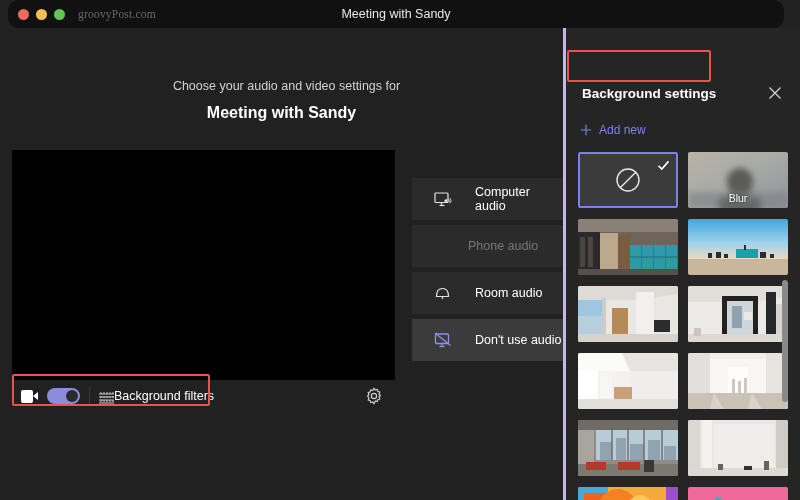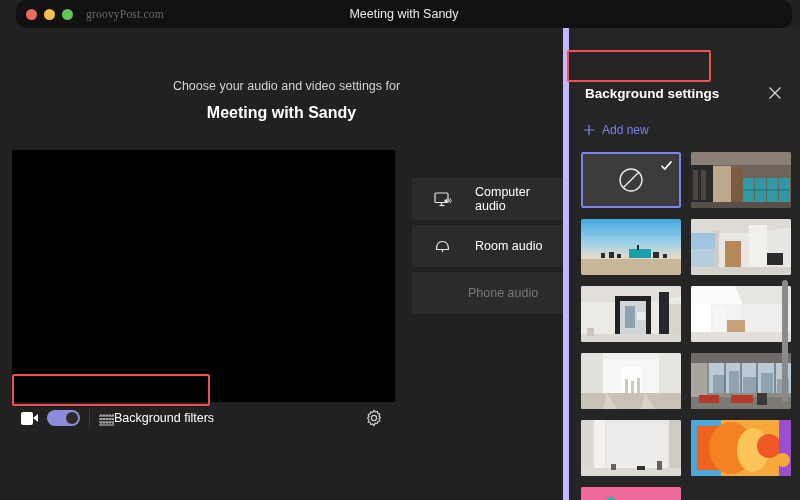--- a/index.html
+++ b/index.html
@@ -11,21 +11,21 @@
   }
   #app {
     position: relative;
     width: 800px; height: 500px;
     background: #212121;
     overflow: hidden;
   }
 
   
   .titlebar {
-    position: absolute; top: 0; left: 16px;
+    position: absolute; top: 0; left: 8px;
     width: 776px; height: 28px;
     background: #111111;
     display: flex; align-items: center; border-radius: 11px;
   }
   .traffic {
     display: flex; align-items: center; gap: 7px;
     padding-left: 10px;
   }
   .dot { width: 11px; height: 11px; border-radius: 50%; display: block; }
   .dot.red { background: #ed6a5f; }
@@ -64,21 +64,21 @@
     color: #ffffff; font-size: 16px; font-weight: bold;
   }
 
   
   .video-preview {
     position: absolute; left: 12px; top: 122px;
     width: 383px; height: 252px;
     background: #000000;
   }
   .video-toolbar {
-    position: absolute; left: 12px; top: 374px;
+    position: absolute; left: 12px; top: 352px;
     width: 383px; height: 32px;
     background: #212121;
     display: flex; align-items: center;
   }
   .vt-left {
     display: flex; align-items: center; gap: 9px;
     padding-left: 9px; height: 32px;
   }
   .cam-icon { width: 17px; height: 13px; position: relative; display:block; }
   .cam-icon .body {
@@ -141,21 +141,21 @@
     white-space: nowrap; overflow: hidden;
     padding-left: 10px;
   }
   .ic { width: 19px; height: 17px; display: block; flex: 0 0 19px; }
 
   
   .bg-panel {
     position: absolute; left: 563px; top: 28px;
     width: 237px; height: 472px;
     background: #252525;
-    border-left: 6px solid #c4b5fd;
+    border-left: 3px solid #c4b5fd;
     overflow: hidden;
   }
   .bg-title {
     position: absolute; left: 16px; top: 58px;
     color: #ffffff; font-size: 13.5px; font-weight: bold;
   }
   .bg-close {
     position: absolute; right: 18px; top: 58px;
     width: 14px; height: 14px; display:block;
   }
@@ -269,36 +269,49 @@
             </g>
             <g fill="none" stroke="#e4e4e4" stroke-width=".9">
               <path d="M14.6 8.2 a2 2 0 0 1 0 3"></path>
               <path d="M16 7.2 a3.6 3.6 0 0 1 0 5"></path>
             </g>
           </svg>
         </span>
         <span>Computer audio</span>
       </div>
 
+      <div class="audio-item disabled">
+        <span>Phone audio</span>
+      </div>
+
       <div class="audio-item">
         <span class="ic">
           <svg viewBox="0 0 19 17" width="19" height="17">
             <g fill="none" stroke="#e4e4e4" stroke-width="1.2">
               <path d="M2.5 11.5 C2.5 6 4.8 3.5 8.5 3.5 C12.2 3.5 14.5 6 14.5 11.5 Z"></path>
               <path d="M8.5 11.5 v2.6"></path>
             </g>
           </svg>
         </span>
         <span>Room audio</span>
       </div>
 
-      <div class="audio-item disabled">
-        <span>Phone audio</span>
-      </div>
-
+      <div class="audio-item selected">
+        <span class="ic">
+          <svg viewBox="0 0 19 17" width="19" height="17">
+            <g fill="none" stroke="#8f92e8" stroke-width="1.3">
+              <rect x="1.5" y="2" width="13" height="9.5" rx="1"></rect>
+              <path d="M5.5 14.5 h5"></path>
+              <path d="M8 11.5 v3"></path>
+              <path d="M1 1 L16.5 13.5"></path>
+            </g>
+          </svg>
+        </span>
+        <span>Don't use audio</span>
+      </div>
 
     </div>
   </div>
 
   <div class="bg-panel">
 
     <div class="bg-title">Background settings</div>
 
     <span class="bg-close">
       <svg viewBox="0 0 14 14" width="14" height="14">
@@ -330,20 +343,41 @@
             </g>
           </svg>
         </span>
         <span class="check">
           <svg viewBox="0 0 13 13" width="13" height="13">
             <path d="M1.5 6.8 L4.8 10 L11.5 2.4" fill="none" stroke="#ffffff" stroke-width="1.6"></path>
           </svg>
         </span>
       </div>
 
+      <div class="thumb">
+        <svg viewBox="0 0 100 56" width="100" height="56" preserveAspectRatio="none">
+          <defs>
+            <linearGradient id="blurbg" x1="0" y1="0" x2="1" y2="1">
+              <stop offset="0%" stop-color="#b9b3a8"></stop>
+                <stop offset="45%" stop-color="#a9aba6"></stop>
+              <stop offset="100%" stop-color="#8e949a"></stop>
+            </linearGradient>
+            <filter id="soft">
+                <feGaussianBlur stdDeviation="3"></feGaussianBlur>
+              </filter>
+          </defs>
+          <rect width="100" height="56" fill="url(#blurbg)"></rect>
+          <g filter="url(#soft)">
+            <ellipse cx="52" cy="30" rx="13" ry="14" fill="#5a5a58"></ellipse>
+            <rect x="30" y="44" width="44" height="16" rx="8" fill="#4e4e4c"></rect>
+            <rect x="0" y="40" width="100" height="16" fill="#7d8184" opacity=".6"></rect>
+          </g>
+        </svg>
+        <span class="thumb-label">Blur</span>
+      </div>
 
       <div class="thumb">
         <svg viewBox="0 0 100 56" width="100" height="56" preserveAspectRatio="none">
           <rect width="100" height="56" fill="#6e6459"></rect>
           <rect x="0" y="0" width="100" height="13" fill="#8a8076"></rect>
           <rect x="0" y="13" width="22" height="43" fill="#2a2a2c"></rect>
           <g fill="#4c4540">
               <rect x="2" y="18" width="5" height="30"></rect>
               <rect x="10" y="18" width="5" height="30"></rect>
             </g>

